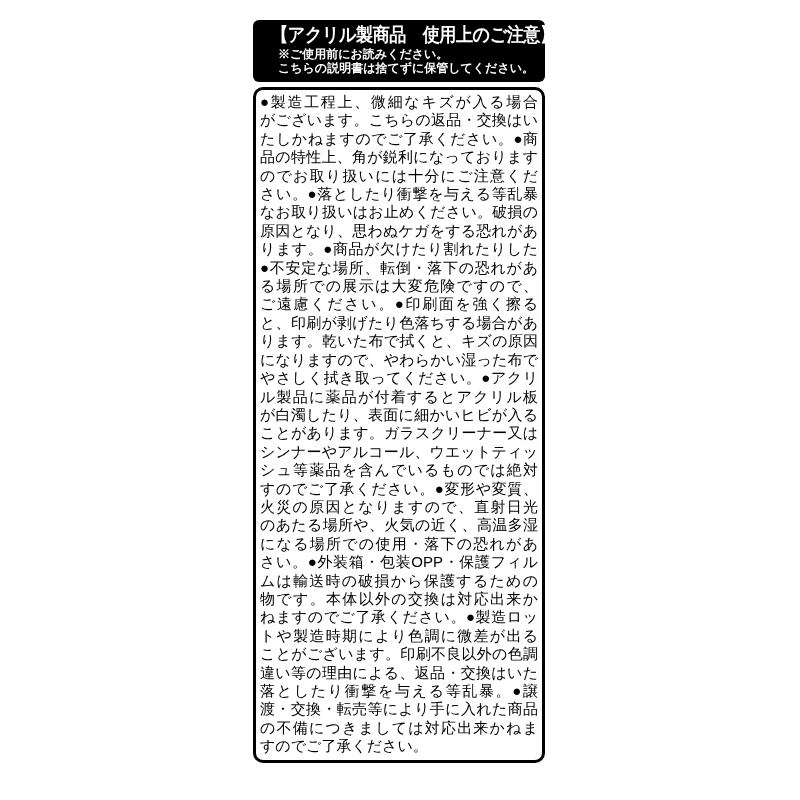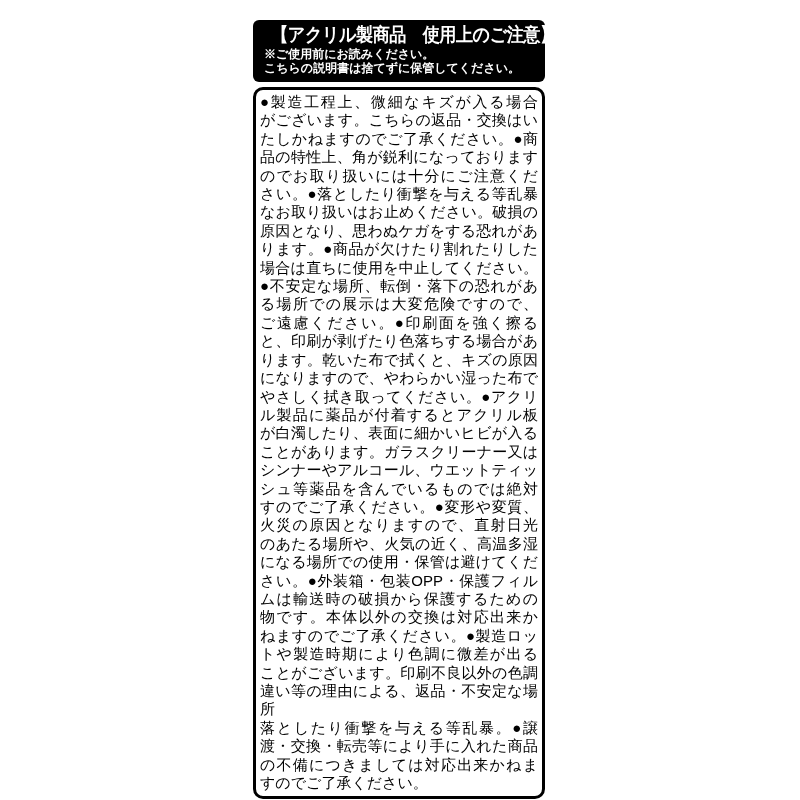--- a/index.html
+++ b/index.html
@@ -33,21 +33,21 @@
     text-align: center;
     letter-spacing: -0.5px;
     transform: scaleX(0.90);
     transform-origin: 50% 50%;
   }
   .notice-sub {
     font-weight: bold;
     font-size: 12px;
     line-height: 13.5px;
     white-space: nowrap;
-    margin-left: 7px;
+    margin-left: 21px;
     letter-spacing: 0;
   }
   .notice-body {
     box-sizing: border-box;
     margin-top: 5px;
     background: #ffffff;
     border: 3px solid #000000;
     border-radius: 10px;
     padding: 3px 4px 4px 4px;
     color: #000000;
@@ -76,42 +76,41 @@
   <div class="notice-body">
       <div class="line">●製造工程上、微細なキズが入る場合</div>
       <div class="line">がございます。こちらの返品・交換はい</div>
       <div class="line">たしかねますのでご了承ください。●商</div>
       <div class="line">品の特性上、角が鋭利になっております</div>
       <div class="line">のでお取り扱いには十分にご注意くだ</div>
       <div class="line">さい。●落としたり衝撃を与える等乱暴</div>
       <div class="line">なお取り扱いはお止めください。破損の</div>
       <div class="line">原因となり、思わぬケガをする恐れがあ</div>
       <div class="line">ります。●商品が欠けたり割れたりした</div>
-      <div class="line">場合は直ちに使用を中止してください。</div>
       <div class="line">●不安定な場所、転倒・落下の恐れがあ</div>
       <div class="line">る場所での展示は大変危険ですので、</div>
       <div class="line">ご遠慮ください。●印刷面を強く擦る</div>
       <div class="line">と、印刷が剥げたり色落ちする場合があ</div>
       <div class="line">ります。乾いた布で拭くと、キズの原因</div>
       <div class="line">になりますので、やわらかい湿った布で</div>
       <div class="line">やさしく拭き取ってください。●アクリ</div>
       <div class="line">ル製品に薬品が付着するとアクリル板</div>
       <div class="line">が白濁したり、表面に細かいヒビが入る</div>
       <div class="line">ことがあります。ガラスクリーナー又は</div>
       <div class="line">シンナーやアルコール、ウエットティッ</div>
       <div class="line">シュ等薬品を含んでいるものでは絶対</div>
       <div class="line">すのでご了承ください。●変形や変質、</div>
       <div class="line">火災の原因となりますので、直射日光</div>
       <div class="line">のあたる場所や、火気の近く、高温多湿</div>
-      <div class="line">になる場所での使用・保管は避けてくだ</div>
+      <div class="line">になる場所での使用・落下の恐れがあ</div>
       <div class="line">さい。●外装箱・包装OPP・保護フィル</div>
       <div class="line">ムは輸送時の破損から保護するための</div>
       <div class="line">物です。本体以外の交換は対応出来か</div>
       <div class="line">ねますのでご了承ください。●製造ロッ</div>
       <div class="line">トや製造時期により色調に微差が出る</div>
       <div class="line">ことがございます。印刷不良以外の色調</div>
-      <div class="line">違い等の理由による、返品・不安定な場所</div>
+      <div class="line">違い等の理由による、返品・交換はいた</div>
       <div class="line">落としたり衝撃を与える等乱暴。●譲</div>
       <div class="line">渡・交換・転売等により手に入れた商品</div>
       <div class="line">の不備につきましては対応出来かねま</div>
       <div class="line">すのでご了承ください。</div>
     </div>
 </div>
 
 </body></html>

